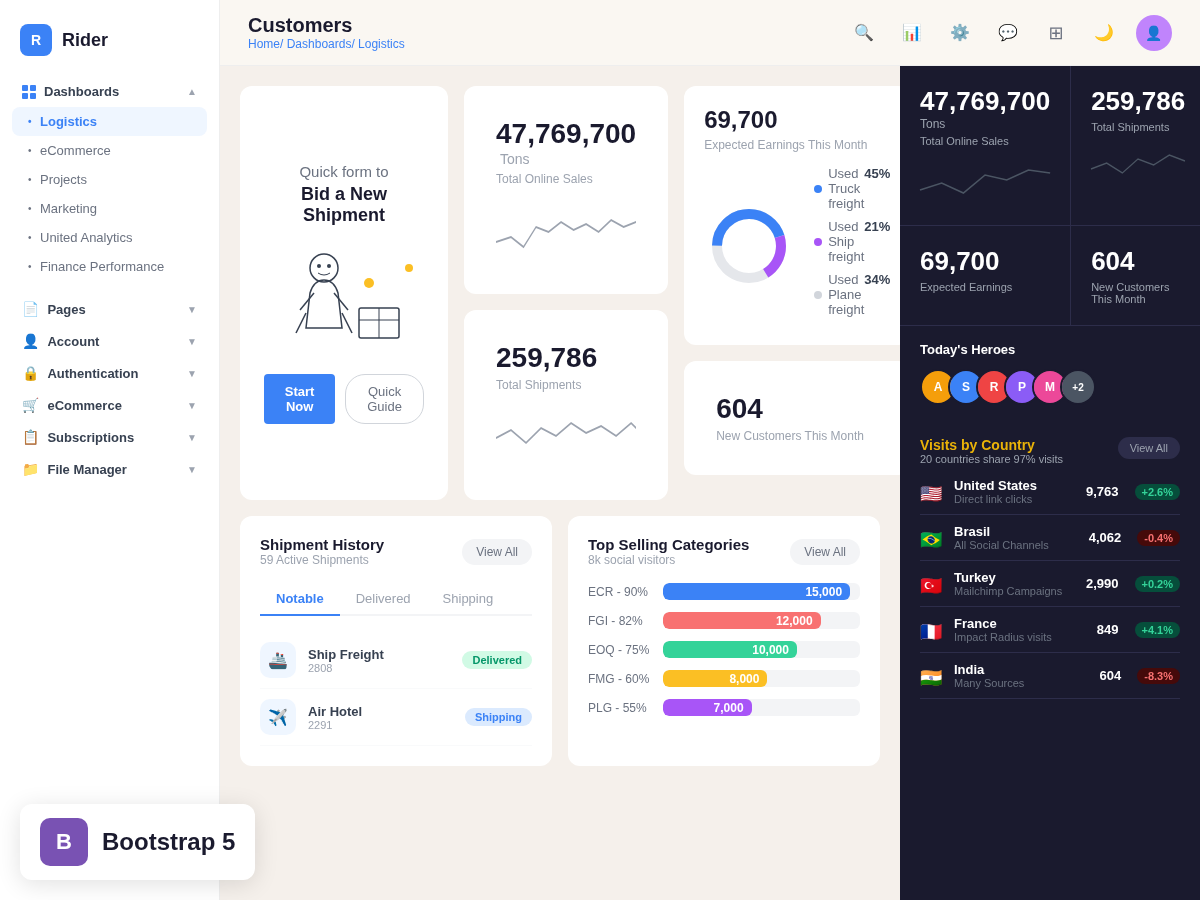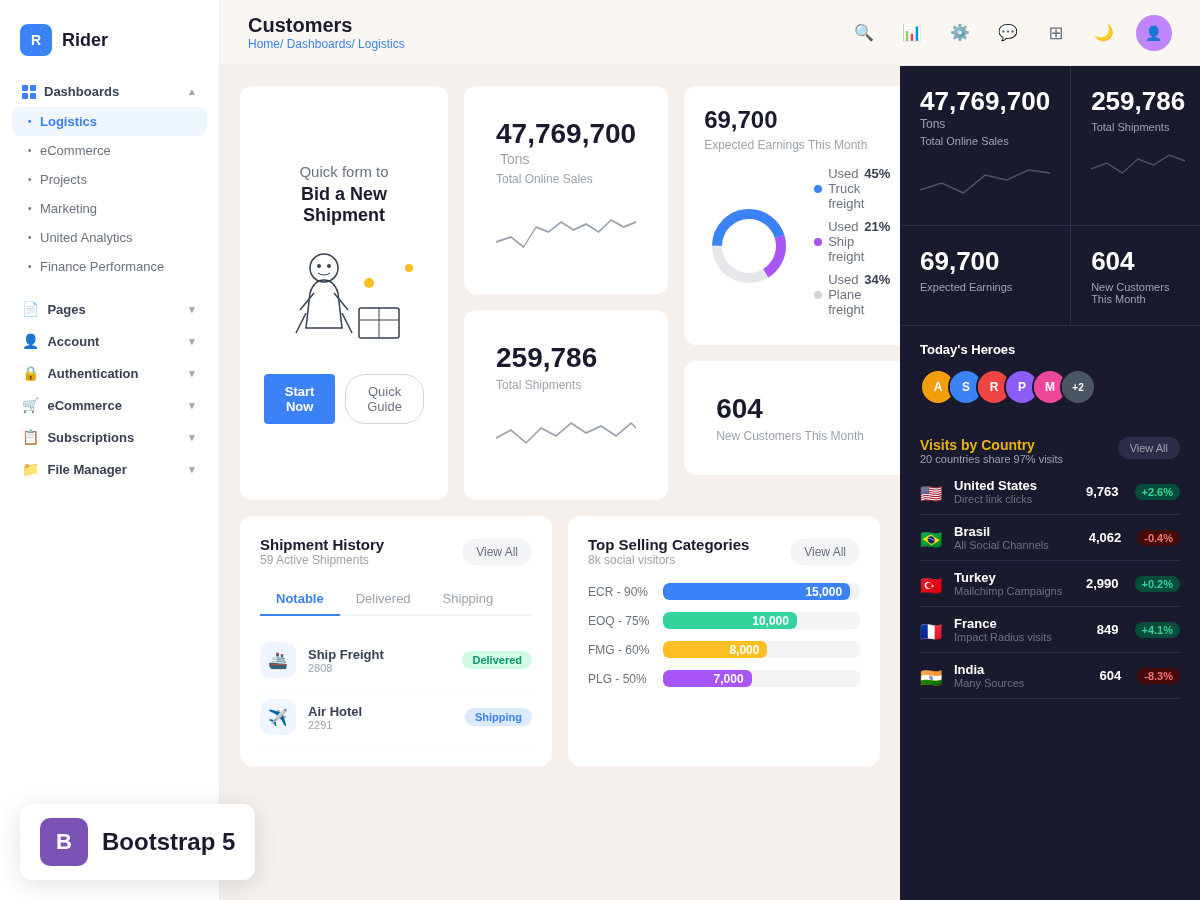--- a/index.html
+++ b/index.html
@@ -381,37 +381,45 @@
           <div class="bar-item">
     <div class="bar-row">
       <span class="bar-label">ECR - 90%</span>
       <div class="bar-track">
         <div class="bar-fill" style="width:95%;background:#3b82f6;">15,000</div>
       </div>
     </div>
   </div>
               <div class="bar-item">
     <div class="bar-row">
+      <span class="bar-label">FGI - 82%</span>
+      <div class="bar-track">
+        <div class="bar-fill" style="width:80%;background:#f87171;">12,000</div>
+      </div>
+    </div>
+  </div>
+              <div class="bar-item">
+    <div class="bar-row">
       <span class="bar-label">EOQ - 75%</span>
       <div class="bar-track">
         <div class="bar-fill" style="width:68%;background:#34d399;">10,000</div>
       </div>
     </div>
   </div>
               <div class="bar-item">
     <div class="bar-row">
       <span class="bar-label">FMG - 60%</span>
       <div class="bar-track">
         <div class="bar-fill" style="width:53%;background:#fbbf24;">8,000</div>
       </div>
     </div>
   </div>
               <div class="bar-item">
     <div class="bar-row">
-      <span class="bar-label">PLG - 50%</span>
+      <span class="bar-label">PLG - 55%</span>
       <div class="bar-track">
         <div class="bar-fill" style="width:45%;background:#a855f7;">7,000</div>
       </div>
     </div>
   </div>
             </div>
         </div>
 
       </div>
     </div>

